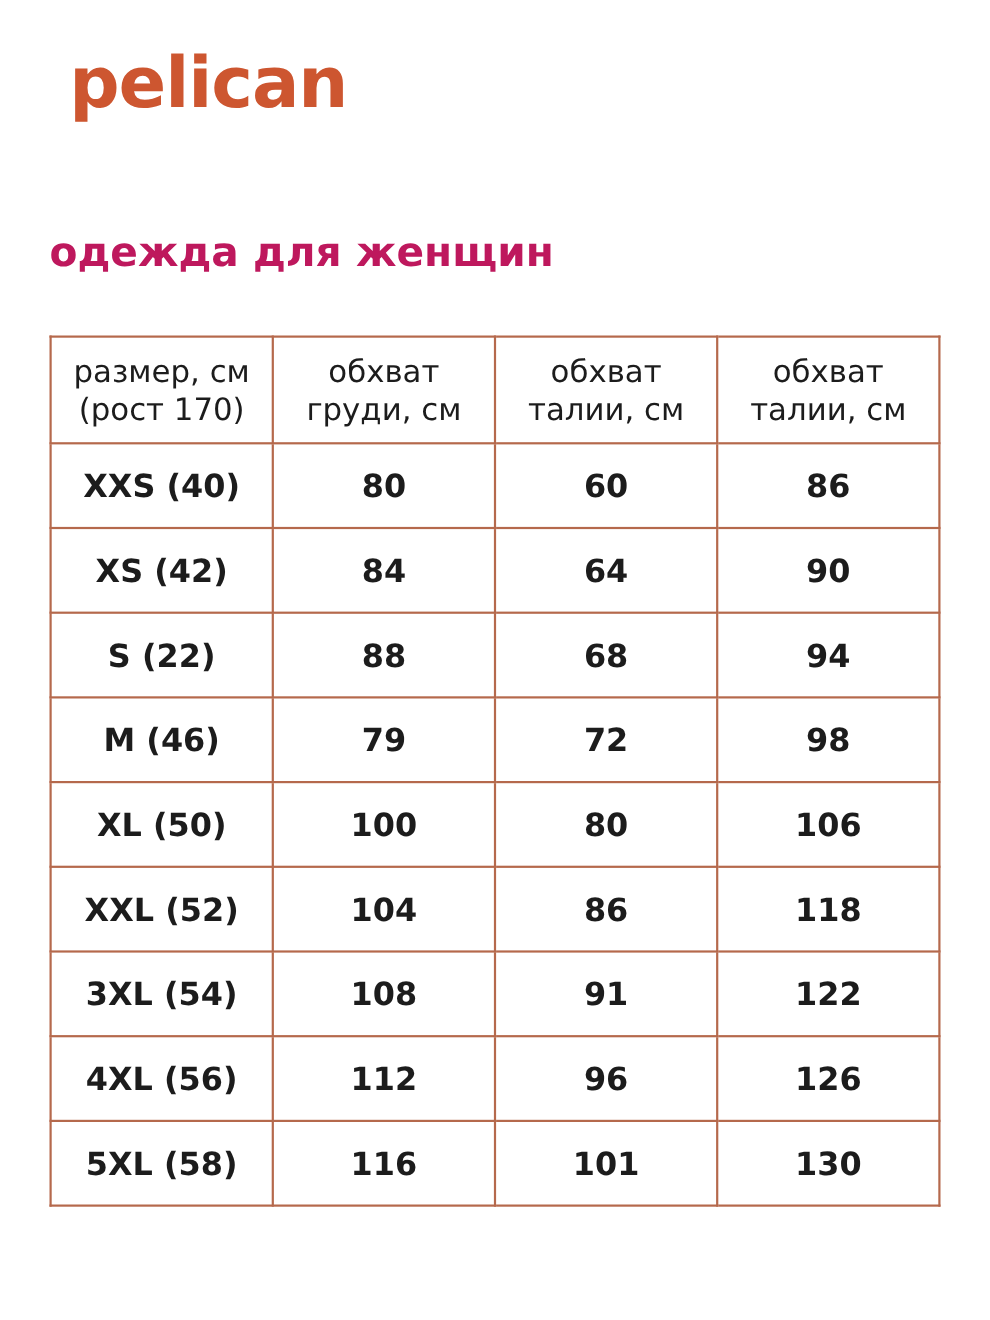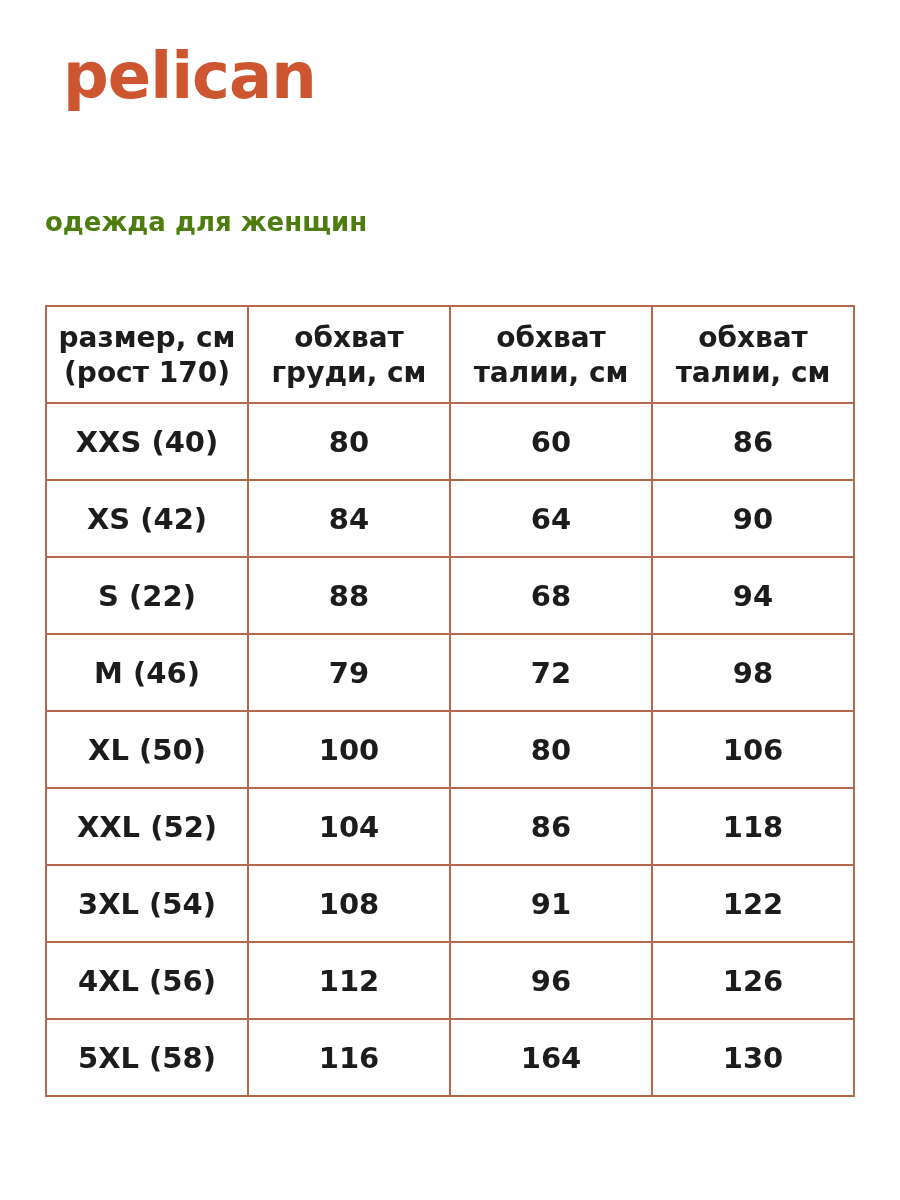--- a/index.html
+++ b/index.html
@@ -24,23 +24,23 @@
     font-size: 64px;
     font-weight: 800;
     letter-spacing: -1px;
     color: #cd5630;
     line-height: 1.25;
   }
   .page-title {
     position: absolute;
     left: 45px;
     top: 206px;
-    font-size: 26px;
+    font-size: 37px;
     font-weight: 700;
-    color: #4d7c0f;
+    color: #be185d;
     line-height: 1.3;
   }
   table.size-table {
     position: absolute;
     left: 45px;
     top: 305px;
     width: 810px;
     border-collapse: collapse;
     table-layout: fixed;
   }
@@ -48,21 +48,21 @@
   .size-table td {
     border: 2px solid #b5694c;
     text-align: center;
     vertical-align: middle;
     color: #1c1c1c;
     background: #ffffff;
   }
   .size-table th {
     height: 95px;
     font-size: 28px;
-    font-weight: 700;
+    font-weight: 400;
     line-height: 1.25;
     padding: 0 4px;
     text-align: center;
   }
   .size-table td {
     height: 75px;
     font-size: 29px;
     font-weight: 700;
     padding: 0 4px;
     margin-top: 11px;
@@ -143,19 +143,19 @@
         </tr>
         <tr>
           <td>4XL (56)</td>
           <td>112</td>
           <td>96</td>
           <td>126</td>
         </tr>
         <tr>
           <td>5XL (58)</td>
           <td>116</td>
-          <td>164</td>
+          <td>101</td>
           <td>130</td>
         </tr>
       </tbody>
   </table>
 
 </div>
 
 </body></html>

